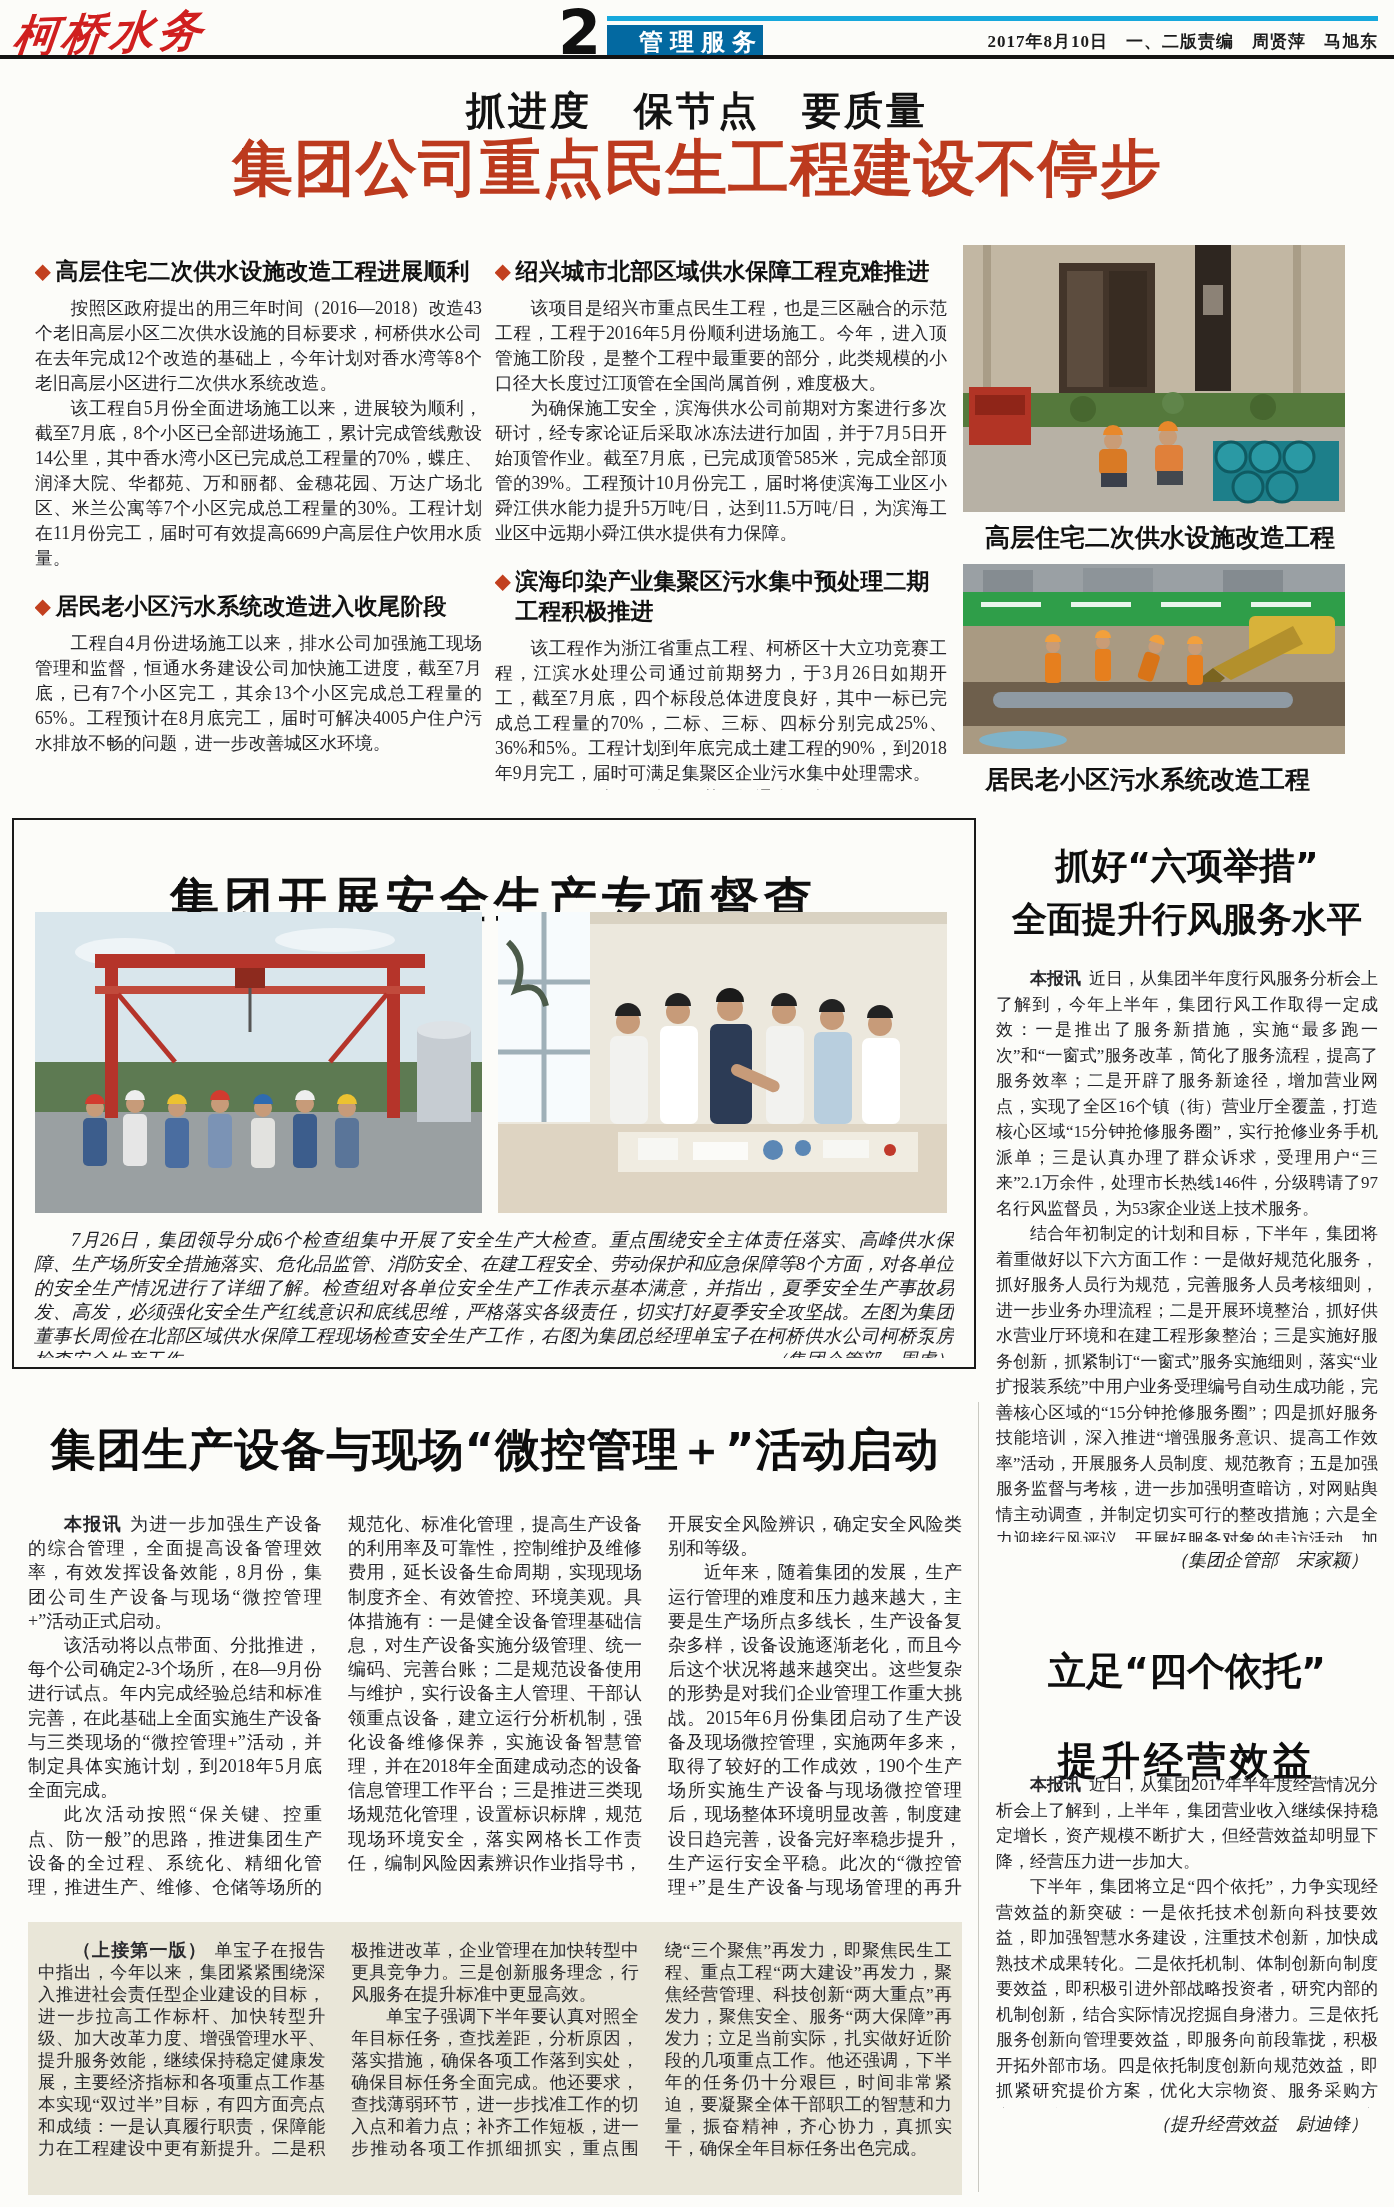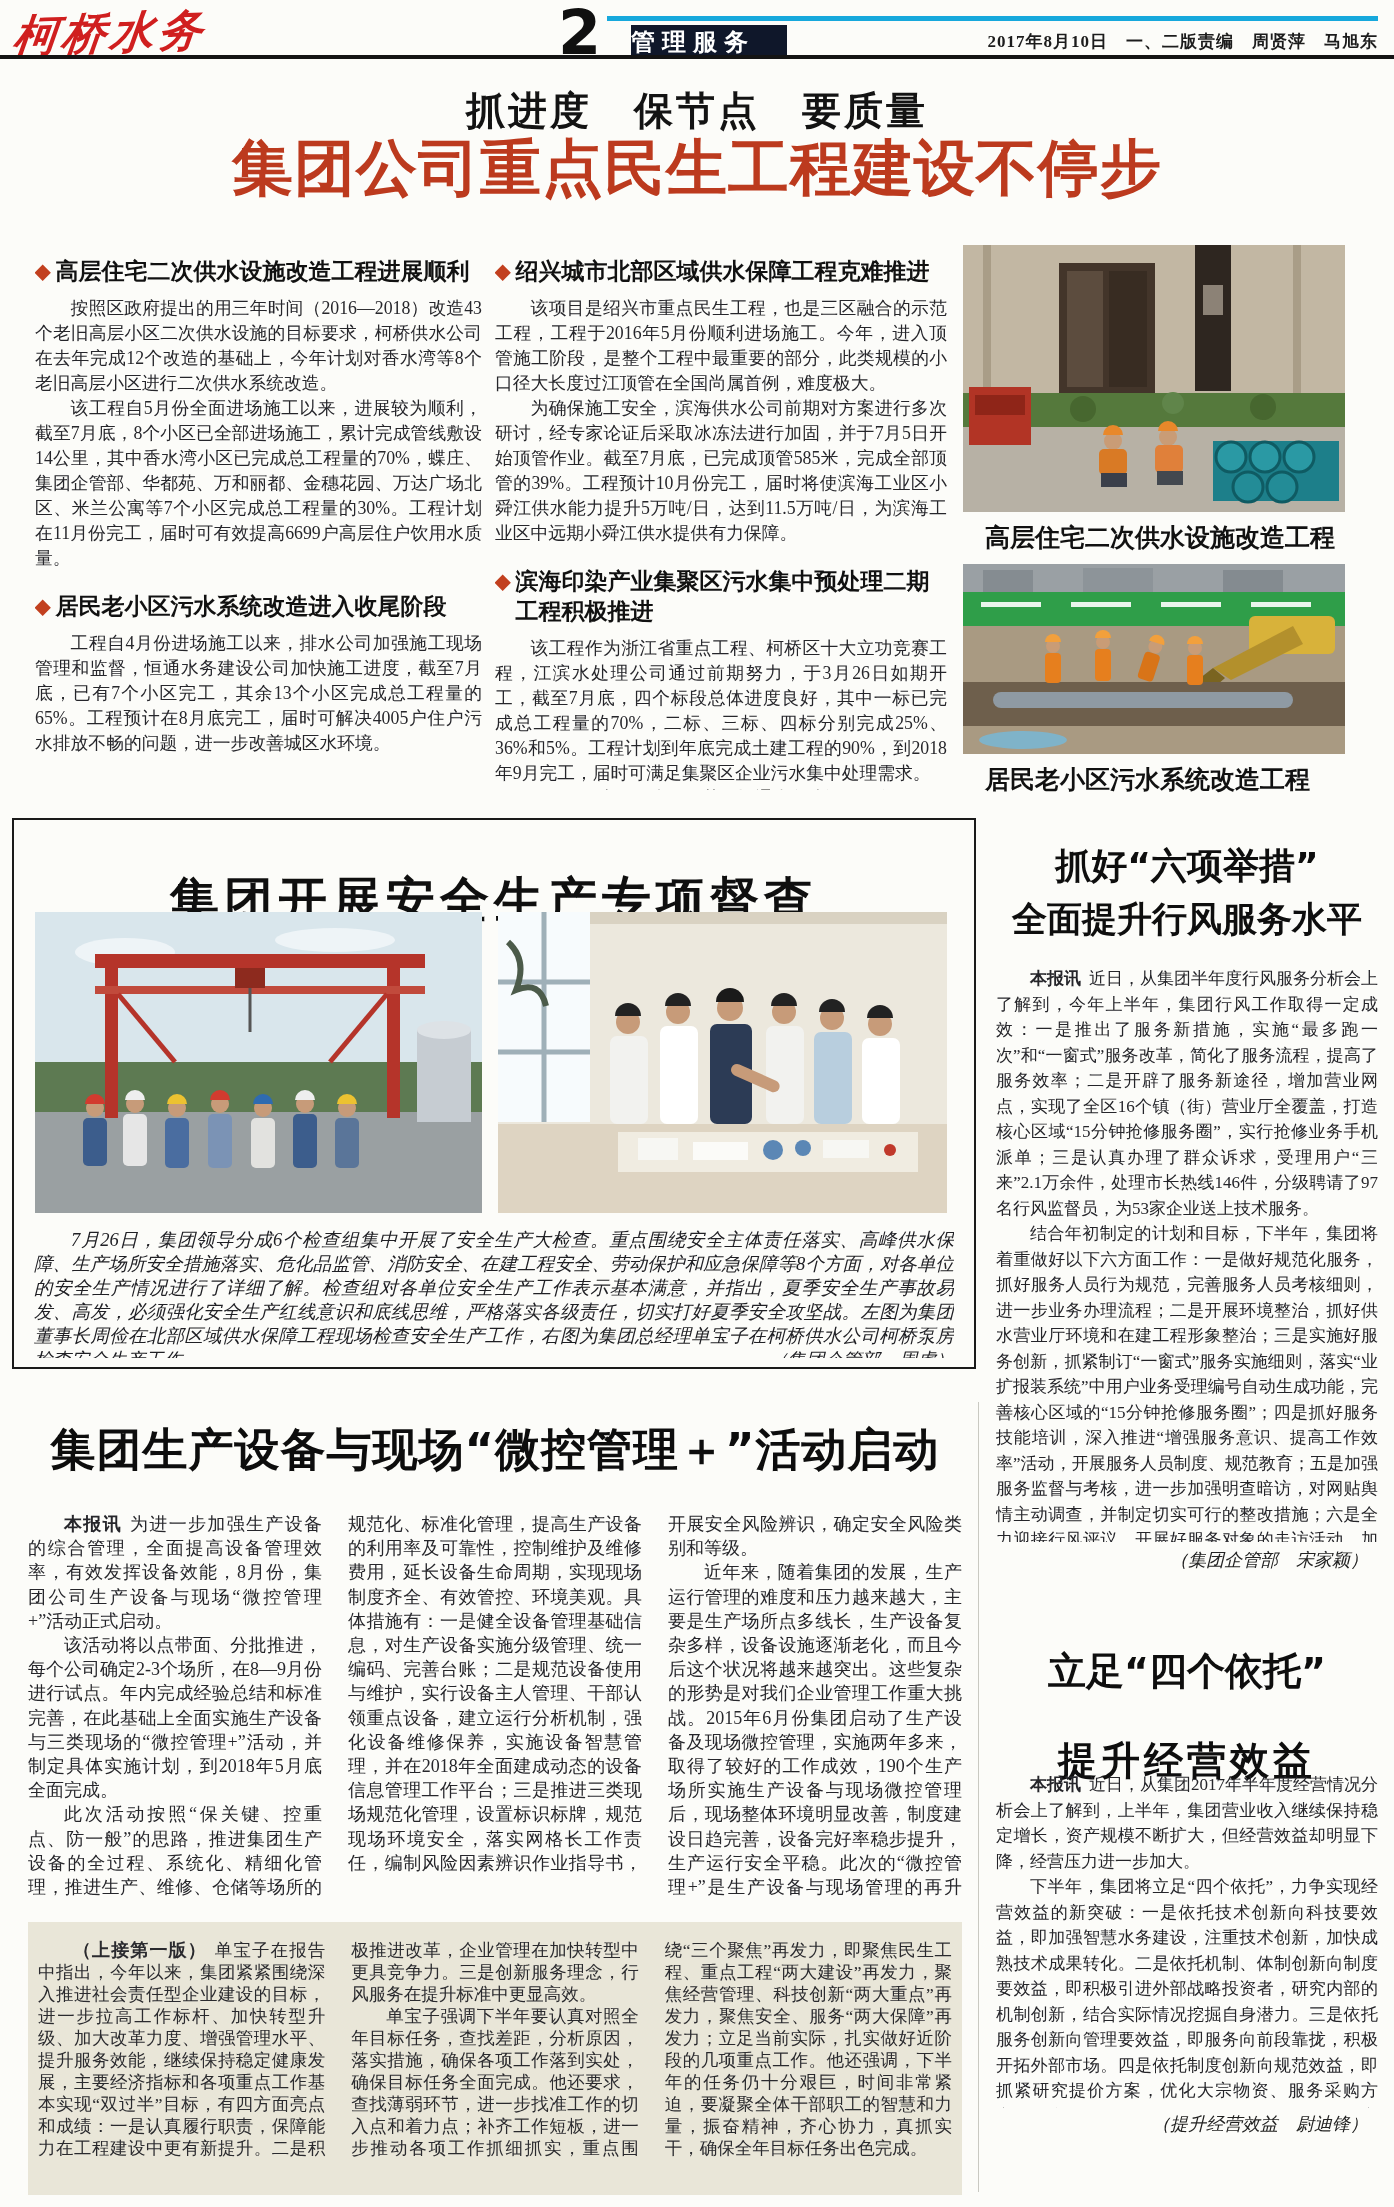--- a/index.html
+++ b/index.html
@@ -6,23 +6,23 @@
   body { background:#888; font-family:"Liberation Serif","DejaVu Serif",serif; }
   .page { position:relative; width:1394px; height:2207px; background:#fcfcf9; margin:0 auto; overflow:hidden; color:#1c1c1c; }
   .abs { position:absolute; }
 
   
   .masthead { left:14px; top:4px; font-size:44px; font-weight:bold; font-style:italic;
               color:#d01f1f; letter-spacing:4px; transform:skewX(-8deg) rotate(-2deg); white-space:nowrap; }
   .pagenum { left:558px; top:-4px; font-family:"DejaVu Sans","Liberation Sans",sans-serif;
              font-weight:800; font-size:62px; color:#101010; }
   .cyan-line { left:607px; top:16px; width:771px; height:5px; background:#17a8dc; }
-  .badge { left:607px; top:25px; width:156px; height:33px; background:#0f172a; color:#fff;
+  .badge { left:607px; top:25px; width:156px; height:33px; background:#0369a1; color:#fff;
            font-family:"Liberation Sans",sans-serif; font-weight:bold; font-size:24px;
-           text-align:left; line-height:33px; letter-spacing:7px;margin-left:24px; }
+           text-align:right; line-height:33px; letter-spacing:7px; }
   .dateline { right:16px; top:30px; font-size:17px; font-weight:bold; letter-spacing:1px; }
   .header-rule { left:0; top:55px; width:1394px; height:4px; background:#141414; }
 
   
   .kicker { left:40px; top:84px; width:1314px; text-align:center; font-size:39px; font-weight:bold;
             font-family:"Liberation Sans",sans-serif; letter-spacing:3px; color:#131313; }
   .mainhead { left:40px; top:128px; width:1314px; text-align:center; font-size:61px; font-weight:900;
               font-family:"DejaVu Sans","Liberation Sans",sans-serif; color:#bc3a1e; letter-spacing:1px; white-space:nowrap; }
 
   .art-head { display:flex; align-items:flex-start; font-family:"Liberation Sans",sans-serif;
@@ -88,21 +88,21 @@
 
   <div class="abs kicker">抓进度　保节点　要质量</div>
   <div class="abs mainhead">集团公司重点民生工程建设不停步</div>
 
   <div class="abs col1 btext">
     <div class="art-head">
       <span class="bullet">◆</span>
       <span>高层住宅二次供水设施改造工程进展顺利</span>
     </div>
     <p>按照区政府提出的用三年时间（2016—2018）改造43个老旧高层小区二次供水设施的目标要求，柯桥供水公司在去年完成12个改造的基础上，今年计划对香水湾等8个老旧高层小区进行二次供水系统改造。</p>
-    <p>该工程自5月份全面进场施工以来，进展较为顺利，截至7月底，8个小区已全部进场施工，累计完成管线敷设14公里，其中香水湾小区已完成总工程量的70%，蝶庄、集团企管部、华都苑、万和丽都、金穗花园、万达广场北区、米兰公寓等7个小区完成总工程量的30%。工程计划在11月份完工，届时可有效提高6699户高层住户饮用水质量。</p>
+    <p>该工程自5月份全面进场施工以来，进展较为顺利，截至7月底，8个小区已全部进场施工，累计完成管线敷设14公里，其中香水湾小区已完成总工程量的70%，蝶庄、润泽大院、华都苑、万和丽都、金穗花园、万达广场北区、米兰公寓等7个小区完成总工程量的30%。工程计划在11月份完工，届时可有效提高6699户高层住户饮用水质量。</p>
     <div class="art-head art2head">
       <span class="bullet">◆</span>
       <span>居民老小区污水系统改造进入收尾阶段</span>
     </div>
     <p>工程自4月份进场施工以来，排水公司加强施工现场管理和监督，恒通水务建设公司加快施工进度，截至7月底，已有7个小区完工，其余13个小区完成总工程量的65%。工程预计在8月底完工，届时可解决4005户住户污水排放不畅的问题，进一步改善城区水环境。</p>
   </div>
 
   <div class="abs col2 btext">
     <div class="art-head">
       <span class="bullet">◆</span>

